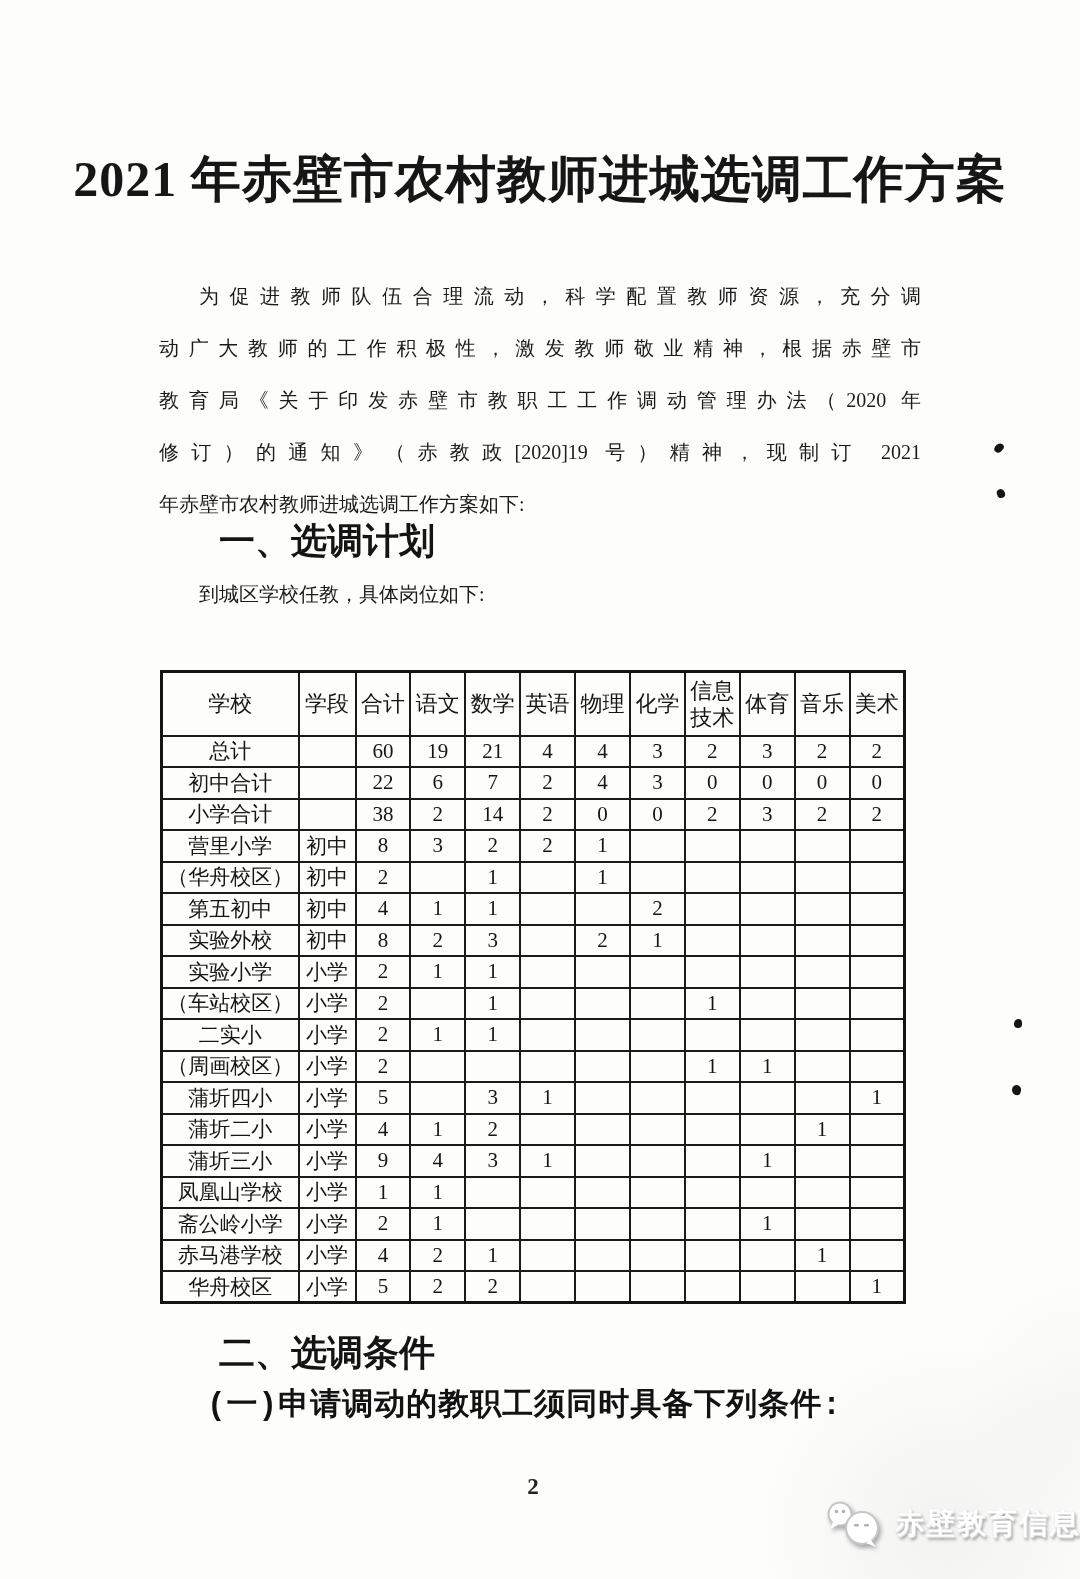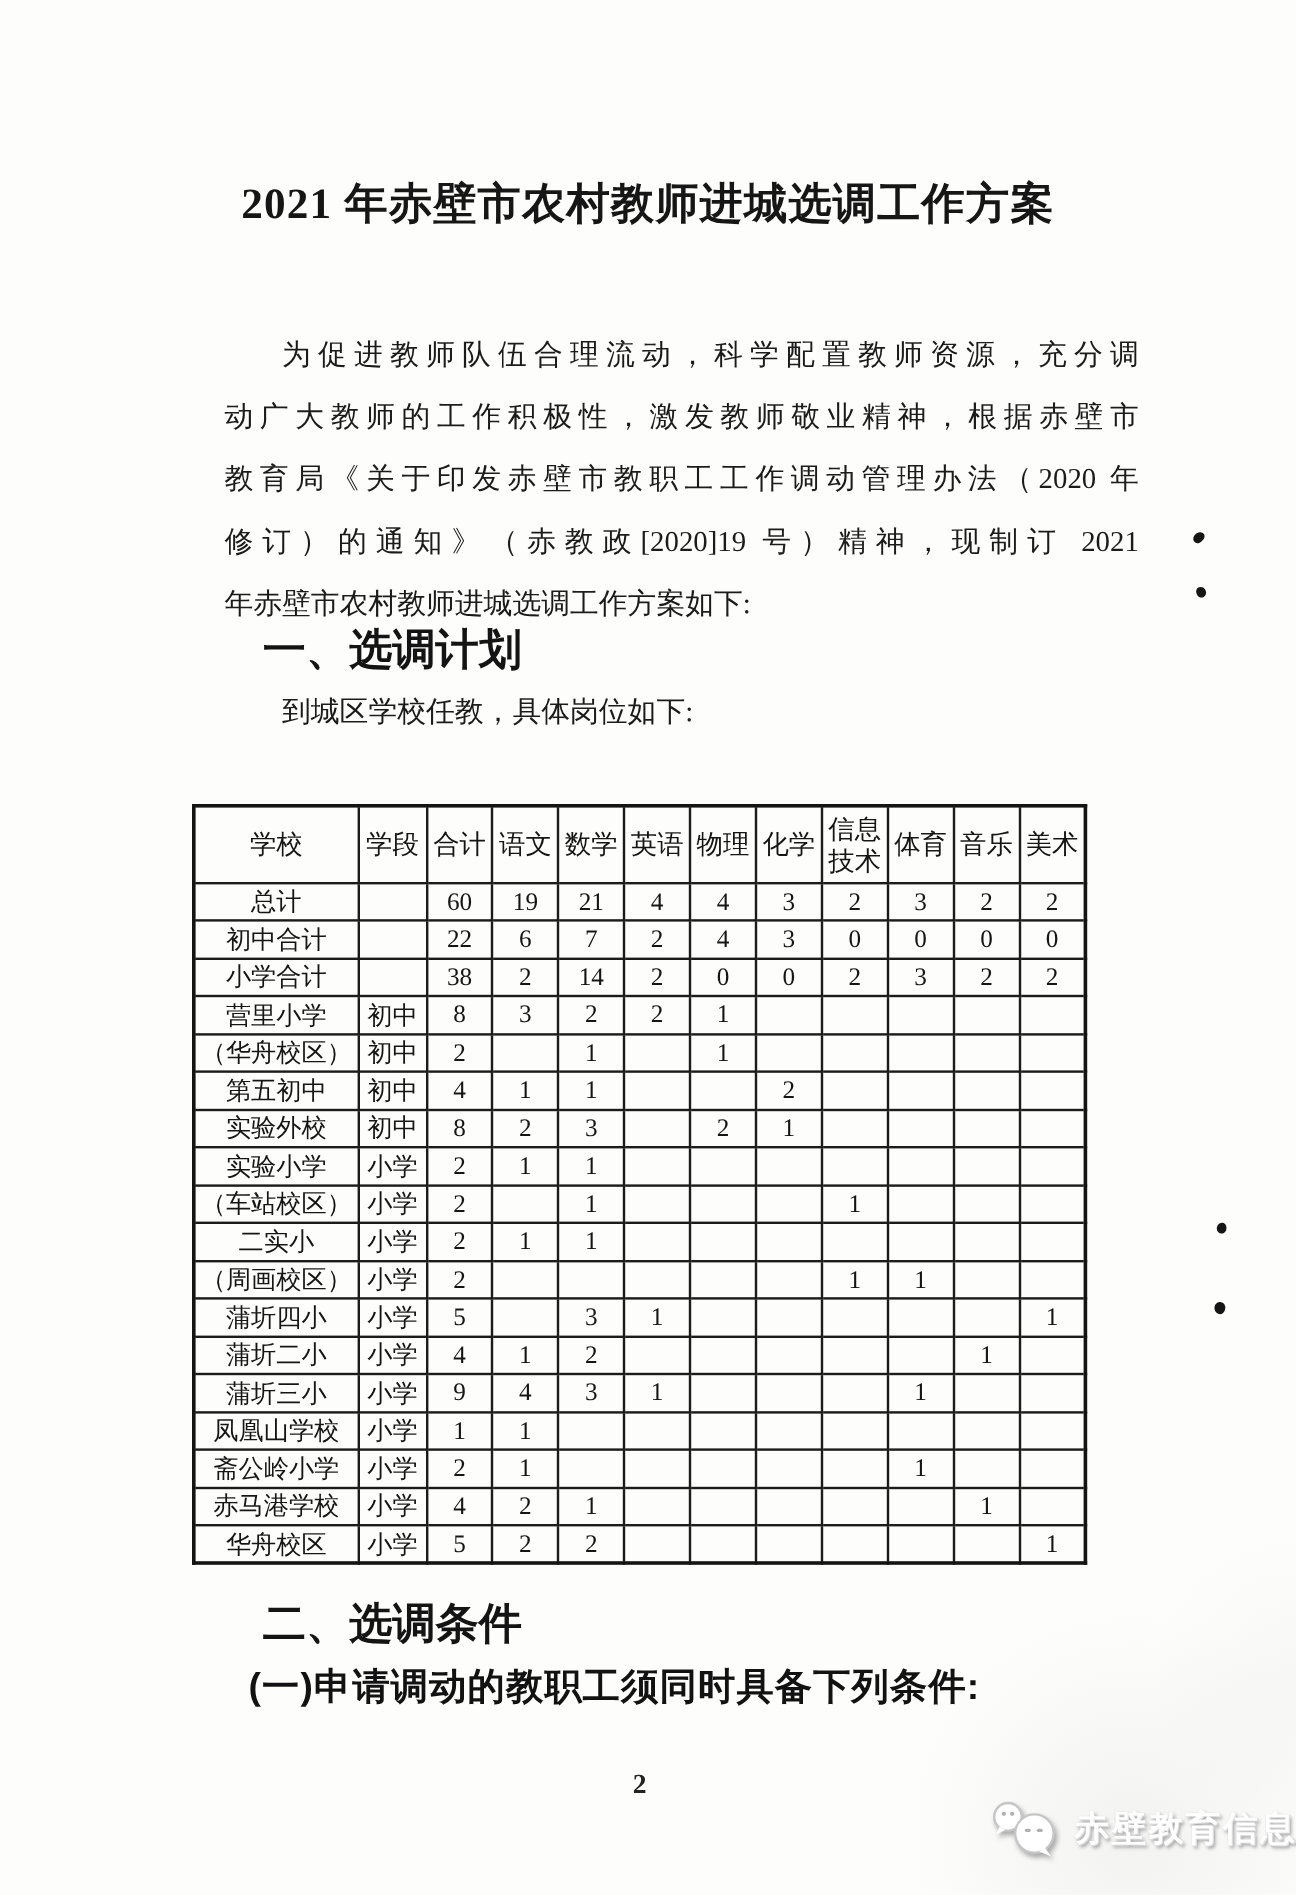--- a/index.html
+++ b/index.html
@@ -13,41 +13,41 @@
   }
   .page {
     position:absolute; inset:0;
     background:
       radial-gradient(circle 260px at 945px 1530px, rgba(150,150,150,0.10), transparent 72%),
       radial-gradient(circle 160px at 1080px 1400px, rgba(150,150,150,0.06), transparent 75%),
       #fdfdfc;
   }
   .doc-title {
     position:absolute; top:146px; left:0; width:1080px;
-    text-align:center; font-size:36px; font-weight:700; letter-spacing:1px;
+    text-align:center; font-size:50px; font-weight:700; letter-spacing:1px;
     color:#161616;
   }
-  .para { position:absolute; left:159px; width:762px; font-size:24px; color:#1b1b1b;margin-left:28px; }
+  .para { position:absolute; left:159px; width:762px; font-size:20px; color:#1b1b1b; }
   .para .line { height:52px; line-height:52px; text-align:justify; text-align-last:justify; }
   .para .line:first-child { text-indent:2em; }
   .para .line:last-child { text-align-last:left; }
   #intro-para { top:270px; }
   #plan-para  { top:568px; }
   .section-heading {
     position:absolute; left:159px; width:762px; height:44px; line-height:44px;
     padding-left:60px;
     font-family:"Liberation Sans","DejaVu Sans",sans-serif;
     font-weight:700; font-size:36px; color:#141414;
   }
   #section1-heading { top:519px; }
   #section2-heading { top:1331px; }
   .sub-heading {
     position:absolute; left:159px; top:1383px; width:860px; height:46px; line-height:46px;
     padding-left:48px;
-    font-family:Liberation Sans, sans-serif;
+    font-family:Liberation Mono, monospace;
     font-weight:700; font-size:31px; letter-spacing:1px; color:#121212;
   }
   table.positions {
     position:absolute; left:160px; top:670px; width:746px;
     border-collapse:collapse; table-layout:fixed;
     text-align:center; color:#151515;
   }
   table.positions { border:3px solid #141414; }
   table.positions th, table.positions td { border:2px solid #1b1b1b; padding:0; }
   table.positions th {

